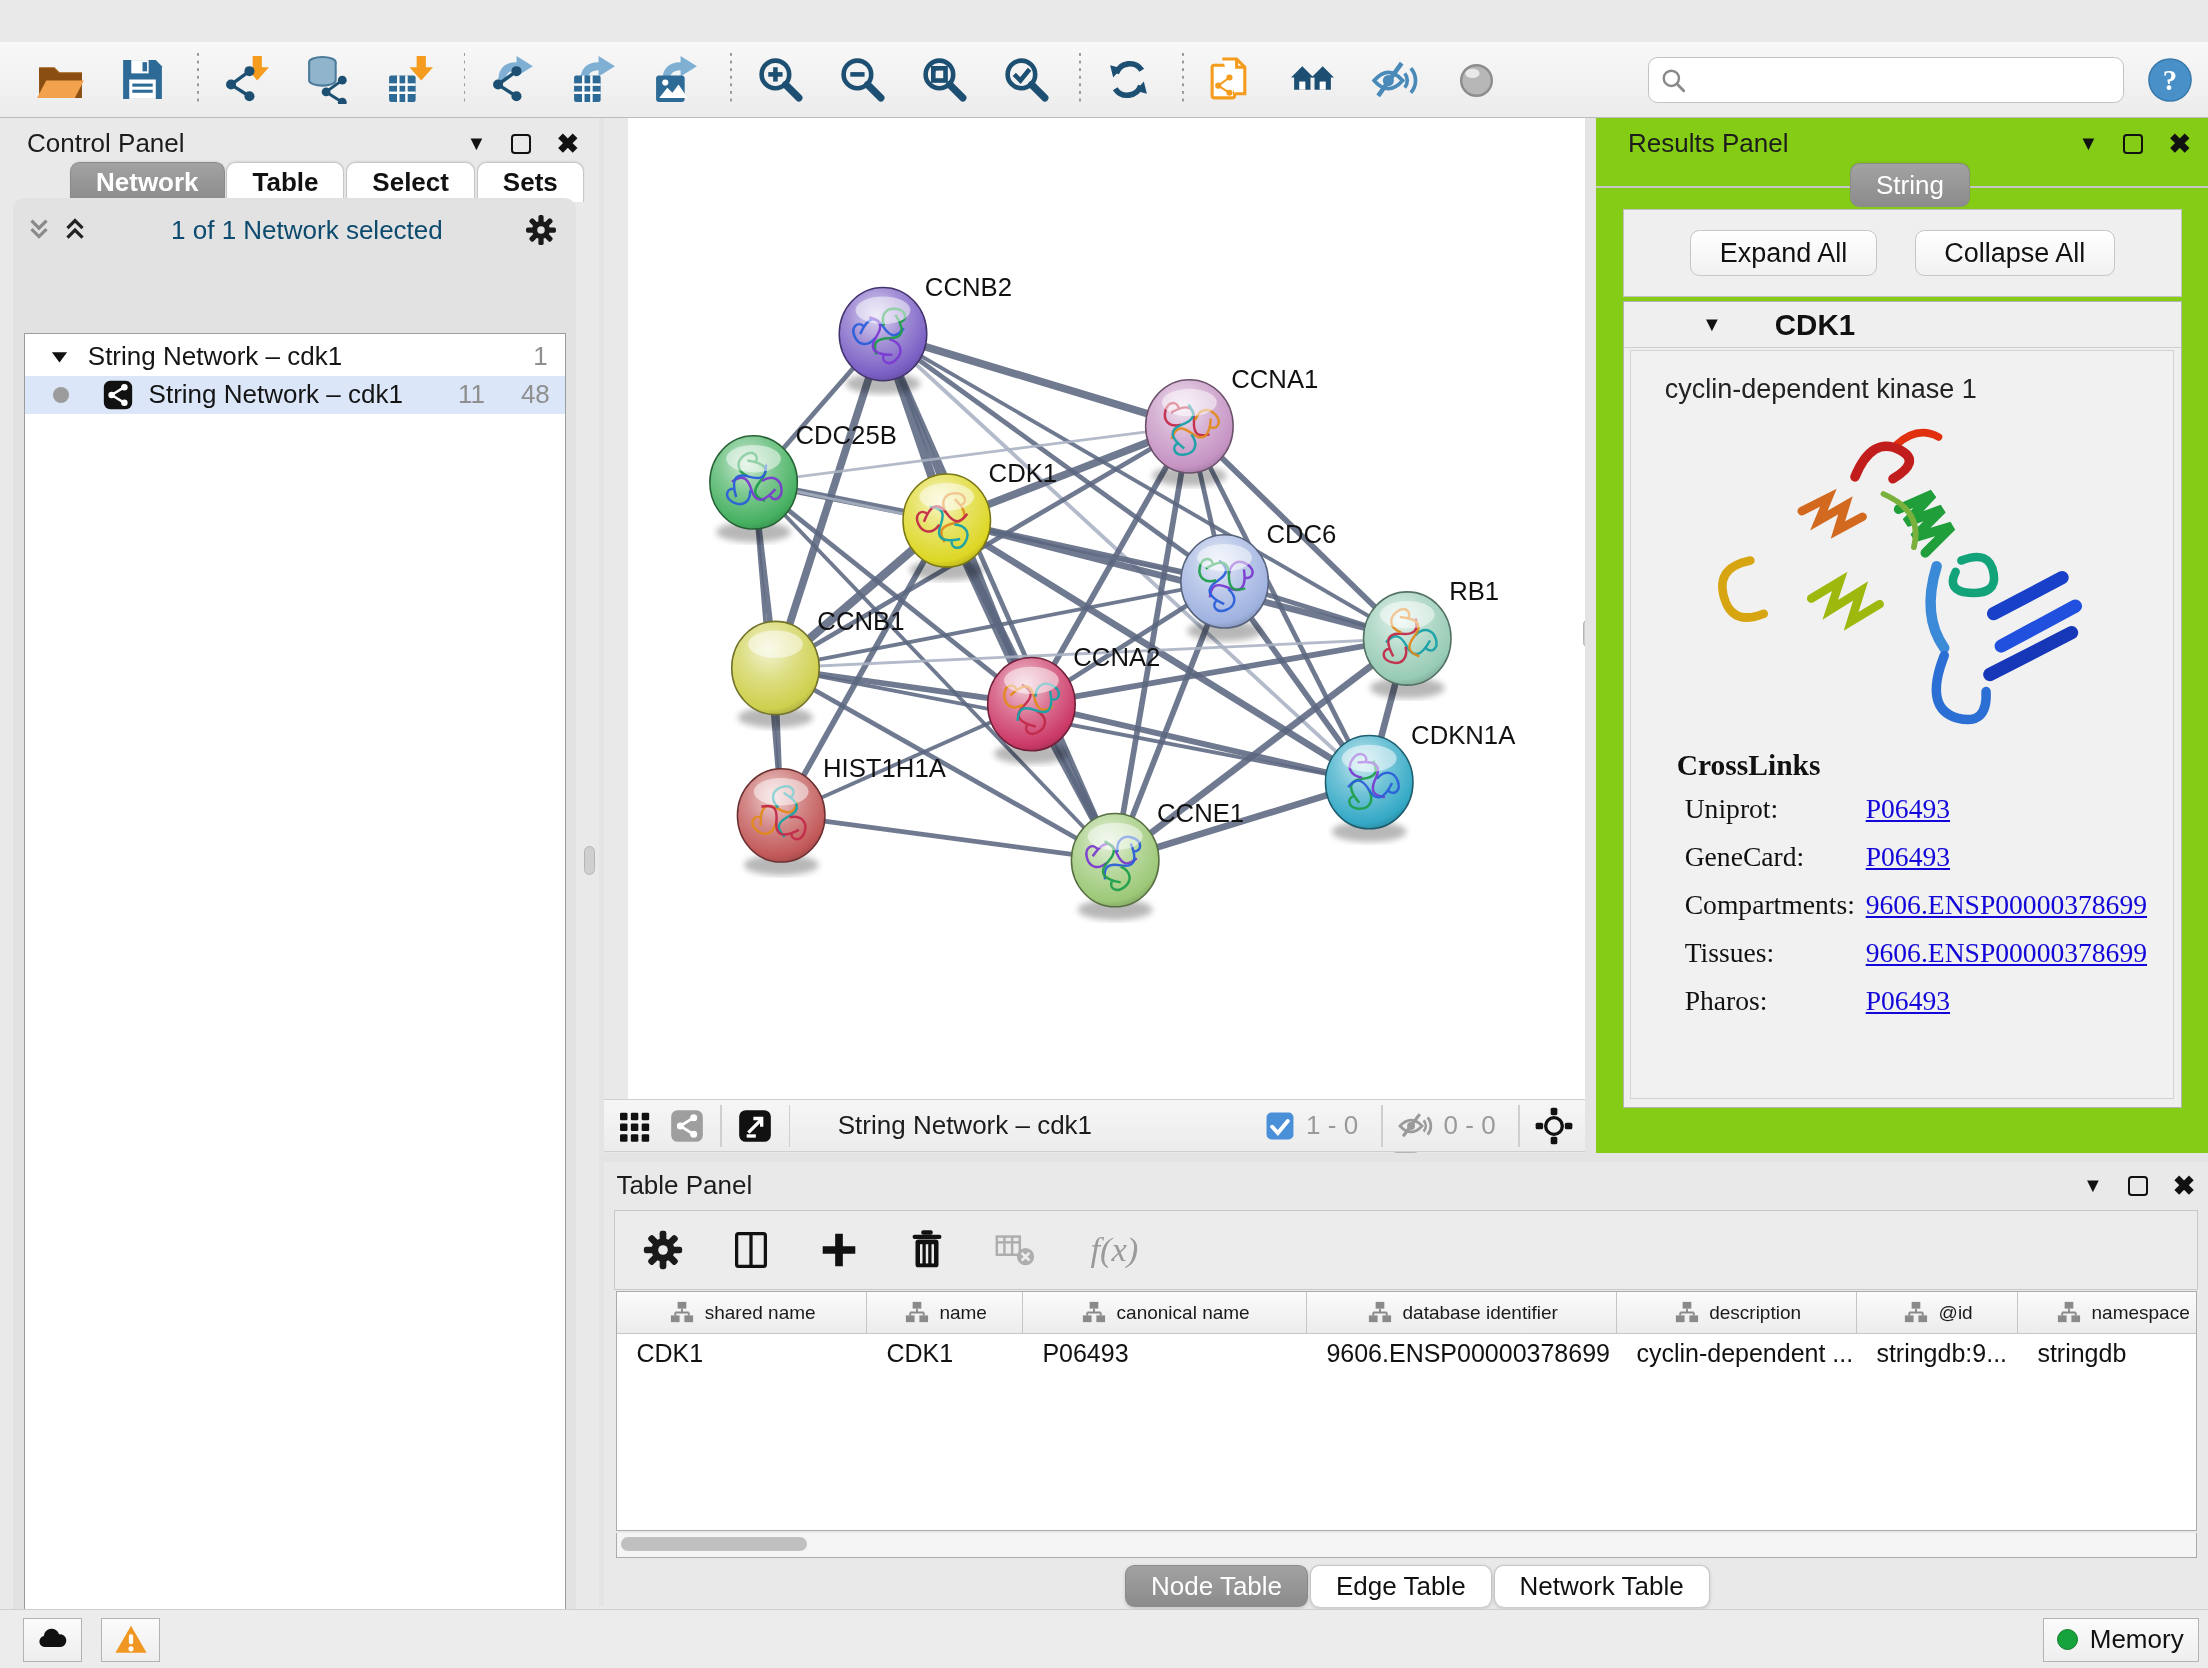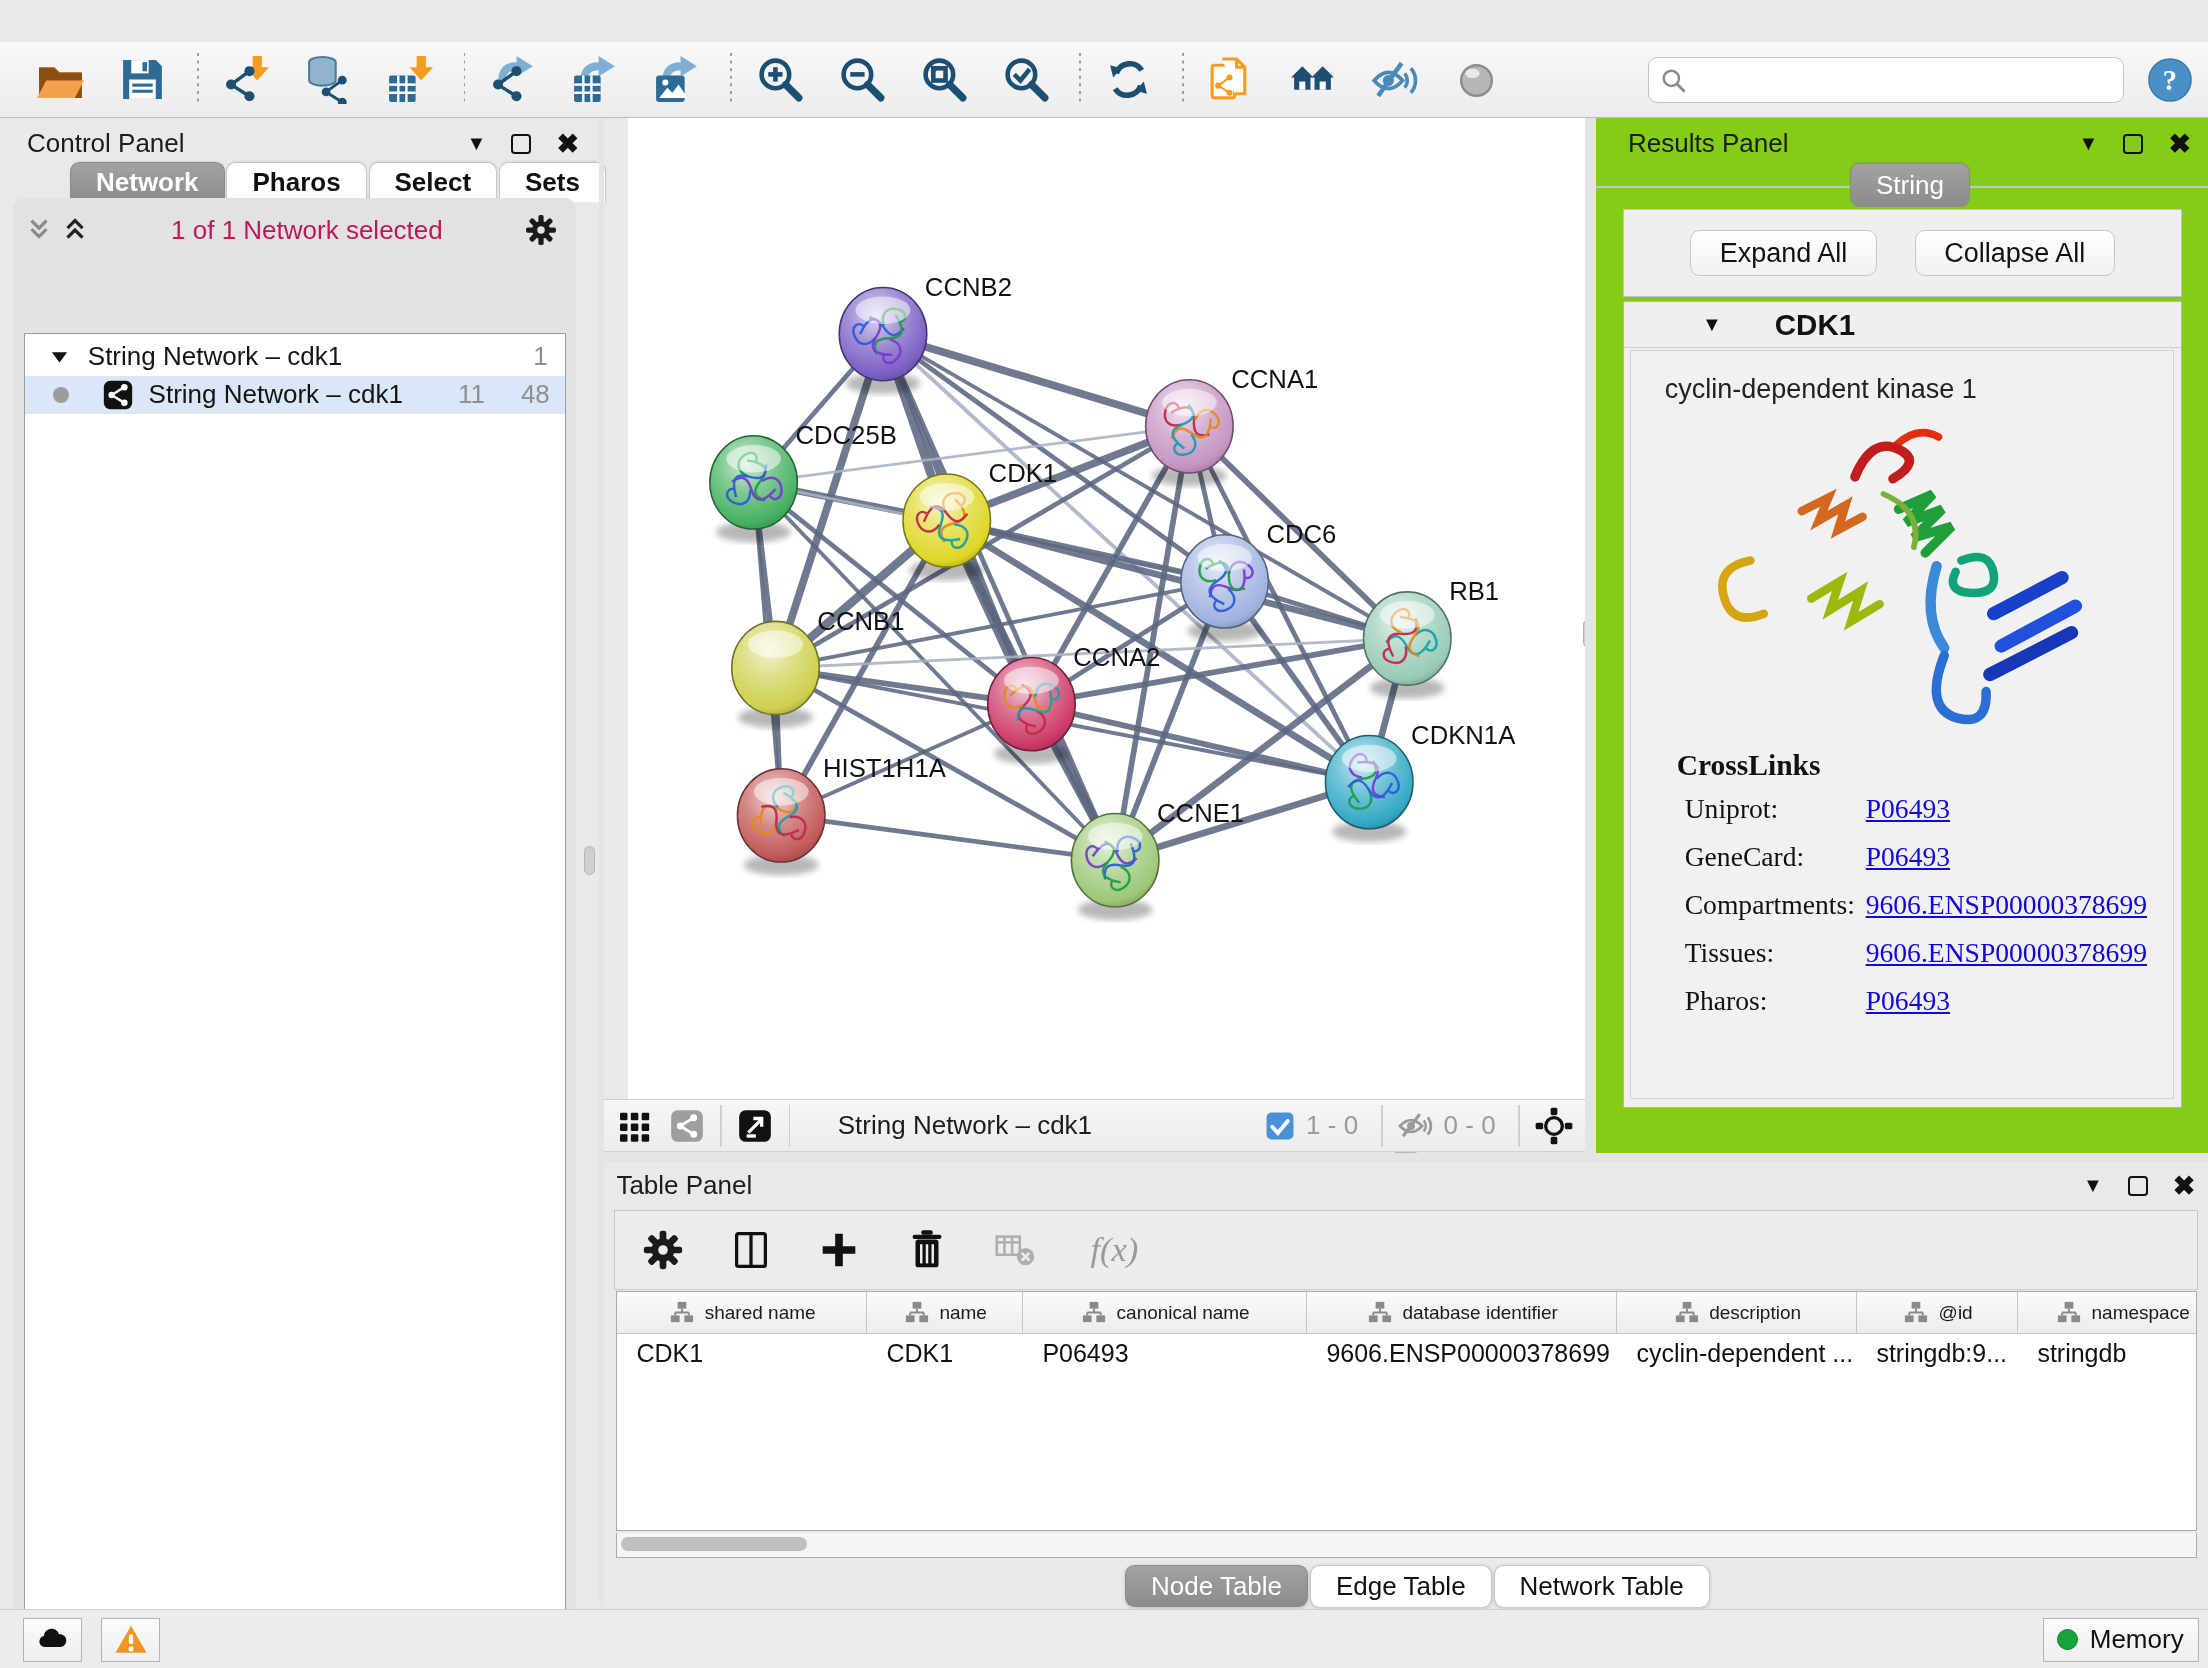--- a/index.html
+++ b/index.html
@@ -44,21 +44,21 @@
   .tabrow { position:absolute; display:flex;font-weight:bold; }
   .tab { height:40px; padding:0 25px; display:flex; align-items:center; justify-content:center;
     font-size:26px; background:#fff; color:#111; border:1px solid #c6c6c6; border-bottom:none;
     border-radius:9.5px 9.5px 0 0; margin-right:1.9px; box-shadow:0 -1px 1.9px rgba(0,0,0,.08); }
   .tab.sel { background:linear-gradient(#a2a2a2,#8b8b8b); color:#fff; border-color:#8b8b8b; }
   #cp-tabs { left:70px; top:44px; }
   #cp-inner { position:absolute; left:13.3px; top:80px; width:563px; height:1472px; background:#e2e2e2;
     border-radius:11.4px 11.4px 0 0; }
   #cp-summary { position:absolute; left:9.5px; top:13.3px; width:544px; height:38px; display:flex; align-items:center; }
   #cp-summary .chev { width:32px; height:32px; }
-  #cp-summary .label { flex:1; text-align:center; font-size:26px; color:#be185d; }
+  #cp-summary .label { flex:1; text-align:center; font-size:26px; color:#0c4a6e; }
   #cp-summary .gear { width:36px; height:36px; margin-right:7.6px; }
   #net-list { position:absolute; left:10.5px; top:135px; width:542px; height:1312px; background:#fff;
     border:1.9px solid #9c9c9c; }
   
   .treerow { display:flex; align-items:center; height:38px; font-size:26px; color:#141414; }
   .treerow .cnt { color:#8f8f8f; }
   #tree-row-collection { padding-left:21px; }
   #tree-row-network { background:#dbe7f9; padding-left:28.5px; }
   .badge-share { width:34px; height:34px; margin-right:13.3px; }
   .dot-current { width:16px; height:16px; border-radius:50%; background:#9c9c9c; margin-right:32px; }
@@ -358,21 +358,21 @@
       <span>Control Panel</span>
       <span class="grow"></span>
       <span class="winbtn tri">▼</span>
       <span class="winbtn">
           <span class="sqr"></span>
         </span>
       <span class="winbtn xch">✖</span>
     </div>
     <div id="cp-tabs" class="tabrow">
         <div class="tab sel">Network</div>
-        <div class="tab">Pharos</div>
+        <div class="tab">Table</div>
         <div class="tab">Select</div>
         <div class="tab">Sets</div>
       </div>
     <div id="cp-inner">
       <div id="cp-summary">
         <svg class="chev" viewBox="0 0 34 34">
             <g stroke="#8a8a8a" stroke-width="3.4" fill="none">
               <path d="M9 7 l8 8 8-8"></path>
               <path d="M9 16 l8 8 8-8"></path>
             </g>

